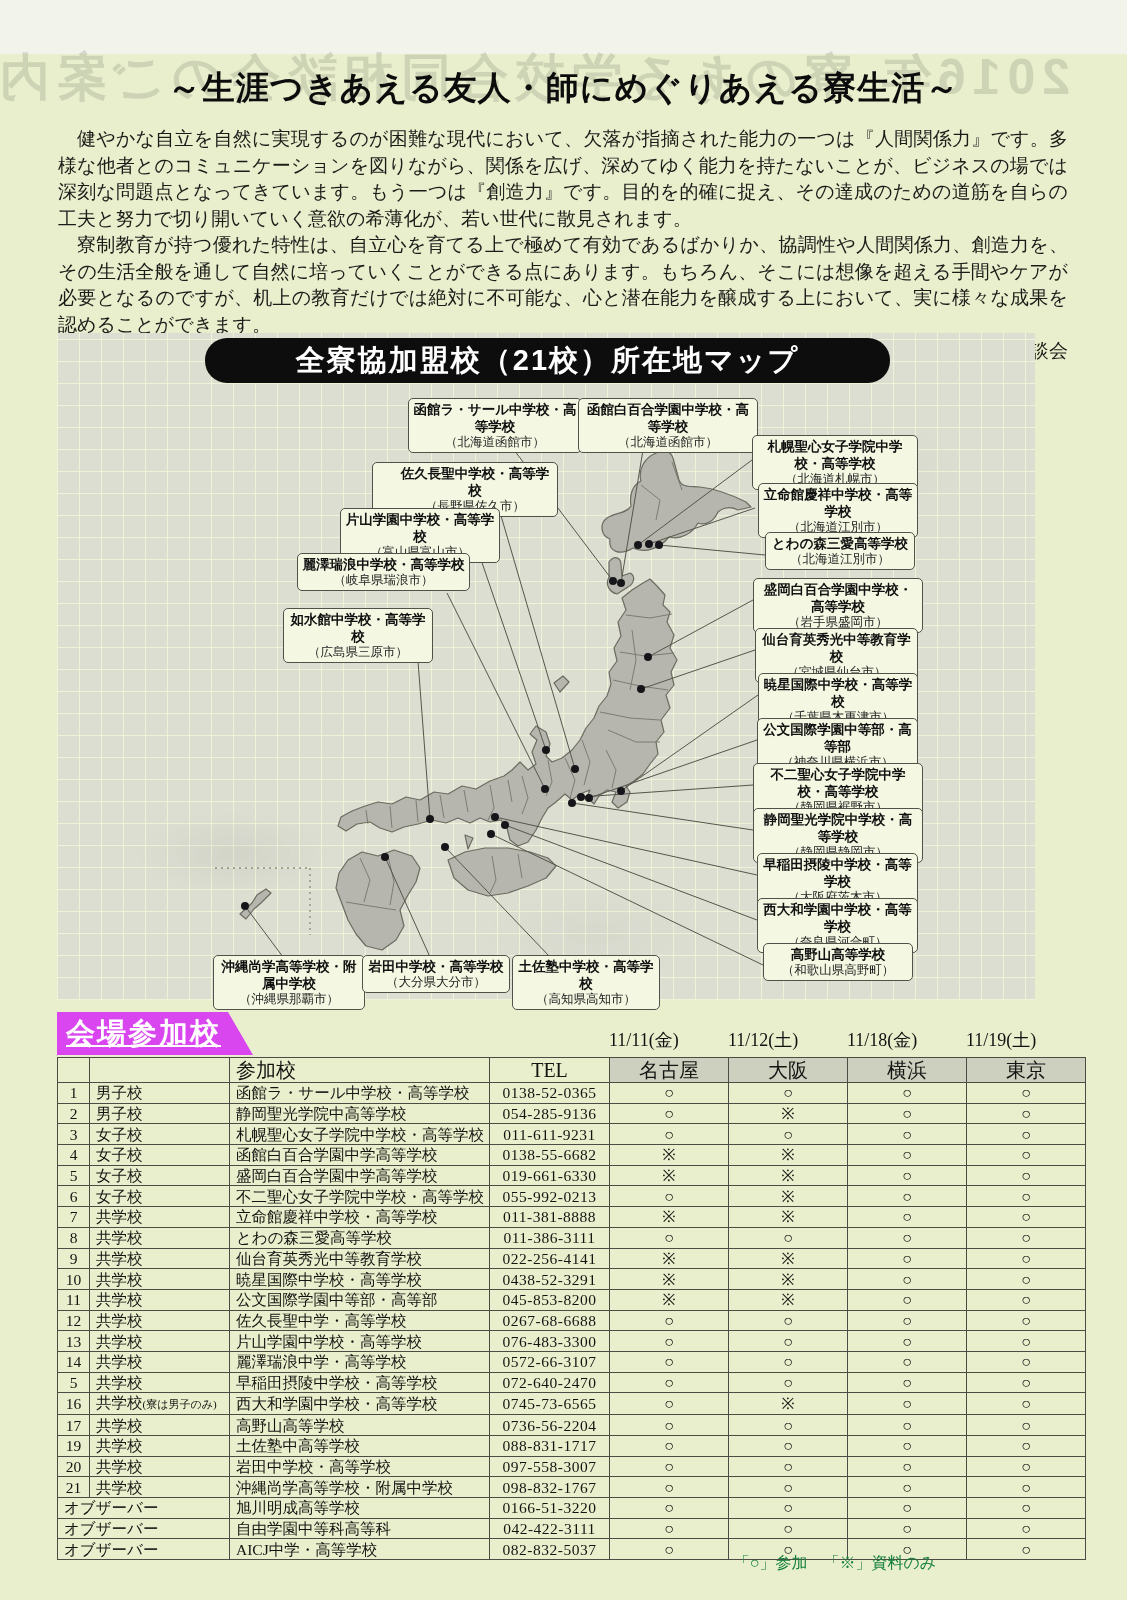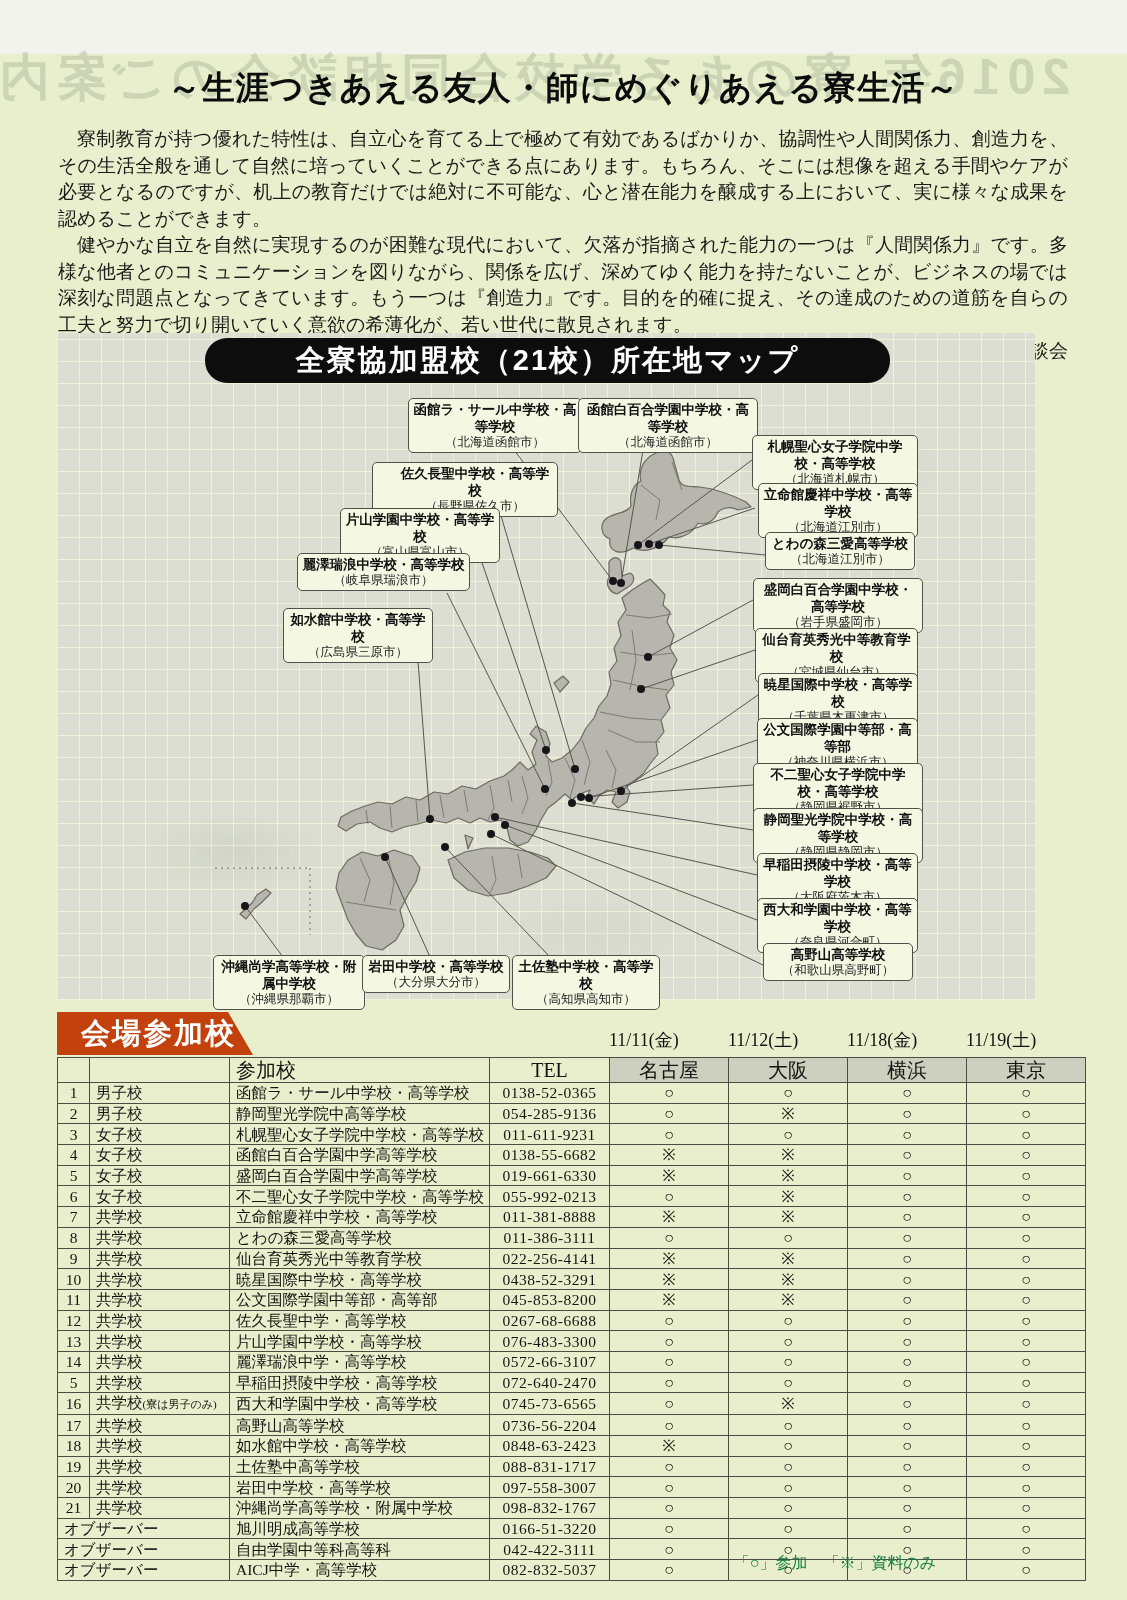--- a/index.html
+++ b/index.html
@@ -31,25 +31,25 @@
         font-family:"Liberation Sans","DejaVu Sans",sans-serif;font-weight:900;
         font-size:29px;color:#fff;letter-spacing:2px;}
   #japan-svg{position:absolute;left:3px;top:57px;}
   .map-label{position:absolute;background:#f4f8e2;border:1px solid #51514a;border-radius:5px;
         padding:2px 4px;text-align:center;z-index:3;}
   .map-label .nm{display:block;font-family:"Liberation Sans","DejaVu Sans",sans-serif;
         font-weight:700;font-size:13.5px;line-height:17px;color:#111;}
   .map-label .loc{display:block;font-family:"Liberation Sans","DejaVu Sans",sans-serif;
         font-size:12.5px;line-height:15px;color:#222;}
   
-  #venue-banner{position:absolute;left:57px;top:1012px;width:196px;height:43px;background:#c2410c;
+  #venue-banner{position:absolute;left:57px;top:1012px;width:196px;height:43px;background:#d946ef;
         clip-path:polygon(0 0, 171px 0, 196px 43px, 0 43px);
         display:flex;align-items:center;
         font-family:"Liberation Sans","DejaVu Sans",sans-serif;font-weight:900;
-        font-size:29px;color:#fff;letter-spacing:2px;padding-left:24px;box-sizing:border-box;}
+        font-size:29px;color:#fff;letter-spacing:2px;padding-left:9px;box-sizing:border-box;text-decoration:underline;}
   .date-label{position:absolute;top:1028px;width:119px;
         font-size:18px;color:#111;}
   #participants-table{position:absolute;left:57px;top:1057px;border-collapse:collapse;
         table-layout:fixed;width:1028px;font-size:15.5px;color:#141411;}
   #participants-table th,#participants-table td{border:1px solid #4c4c44;padding:0;
         height:19.7px;line-height:19px;overflow:hidden;white-space:nowrap;}
   #participants-table thead th{height:24px;font-weight:normal;font-size:20px;}
   #participants-table .venue-h{background:#cdd0bf;}
   .cell-no{text-align:center;}
   .cell-type,.cell-name,.cell-obs{text-align:left;padding-left:6px !important;}
@@ -61,22 +61,22 @@
 </style>
 </head>
 <body>
 
 <div id="page">
   <div id="top-strip"></div>
   <div class="ghost">2016年 寮のある学校合同相談会のご案内</div>
   <div class="page-title">～生涯つきあえる友人・師にめぐりあえる寮生活～</div>
 
   <div class="intro">
+    <p>健やかな自立を自然に実現するのが困難な現代において、欠落が指摘された能力の一つは『人間関係力』です。多様な他者とのコミュニケーションを図りながら、関係を広げ、深めてゆく能力を持たないことが、ビジネスの場では深刻な問題点となってきています。もう一つは『創造力』です。目的を的確に捉え、その達成のための道筋を自らの工夫と努力で切り開いていく意欲の希薄化が、若い世代に散見されます。</p>
     <p>寮制教育が持つ優れた特性は、自立心を育てる上で極めて有効であるばかりか、協調性や人間関係力、創造力を、その生活全般を通して自然に培っていくことができる点にあります。もちろん、そこには想像を超える手間やケアが必要となるのですが、机上の教育だけでは絶対に不可能な、心と潜在能力を醸成する上において、実に様々な成果を認めることができます。</p>
-    <p>健やかな自立を自然に実現するのが困難な現代において、欠落が指摘された能力の一つは『人間関係力』です。多様な他者とのコミュニケーションを図りながら、関係を広げ、深めてゆく能力を持たないことが、ビジネスの場では深刻な問題点となってきています。もう一つは『創造力』です。目的を的確に捉え、その達成のための道筋を自らの工夫と努力で切り開いていく意欲の希薄化が、若い世代に散見されます。</p>
     <p>お子様の進路を考えるとき、一度は「寮のある学校」について、研究されてみてはいかがでしょうか。合同相談会は、各校の寮生活や教育方針などについて、保護者・受験生のご相談に応じます。</p>
   </div>
 
   <div id="map-section">
     <div id="map-ghosts"></div>
     <div id="map-title">全寮協加盟校（21校）所在地マップ</div>
 
     <svg id="japan-svg" width="978" height="610" viewBox="0 0 978 610">
       <g fill="#b6b6ae" stroke="#6b6b60" stroke-width="1.2" stroke-linejoin="round">
 
@@ -457,30 +457,20 @@
           <td class="cell-no">17</td>
           <td class="cell-type">共学校</td>
           <td class="cell-name">高野山高等学校</td>
           <td class="cell-tel">0736-56-2204</td>
           <td class="cell-mark">○</td>
           <td class="cell-mark">○</td>
           <td class="cell-mark">○</td>
           <td class="cell-mark">○</td>
         </tr>
         <tr>
-          <td class="cell-no">18</td>
-          <td class="cell-type">共学校</td>
-          <td class="cell-name">如水館中学校・高等学校</td>
-          <td class="cell-tel">0848-63-2423</td>
-          <td class="cell-mark">※</td>
-          <td class="cell-mark">○</td>
-          <td class="cell-mark">○</td>
-          <td class="cell-mark">○</td>
-        </tr>
-        <tr>
           <td class="cell-no">19</td>
           <td class="cell-type">共学校</td>
           <td class="cell-name">土佐塾中高等学校</td>
           <td class="cell-tel">088-831-1717</td>
           <td class="cell-mark">○</td>
           <td class="cell-mark">○</td>
           <td class="cell-mark">○</td>
           <td class="cell-mark">○</td>
         </tr>
         <tr>

